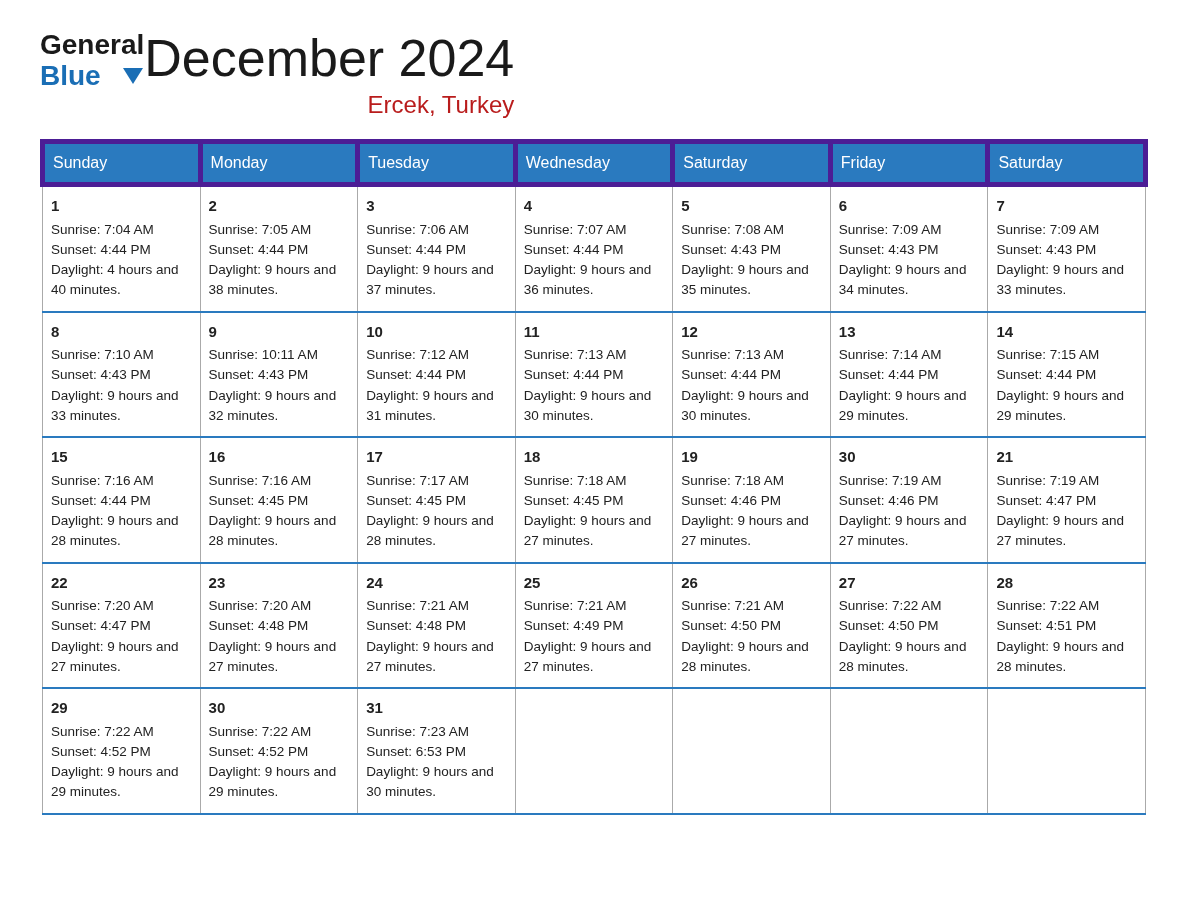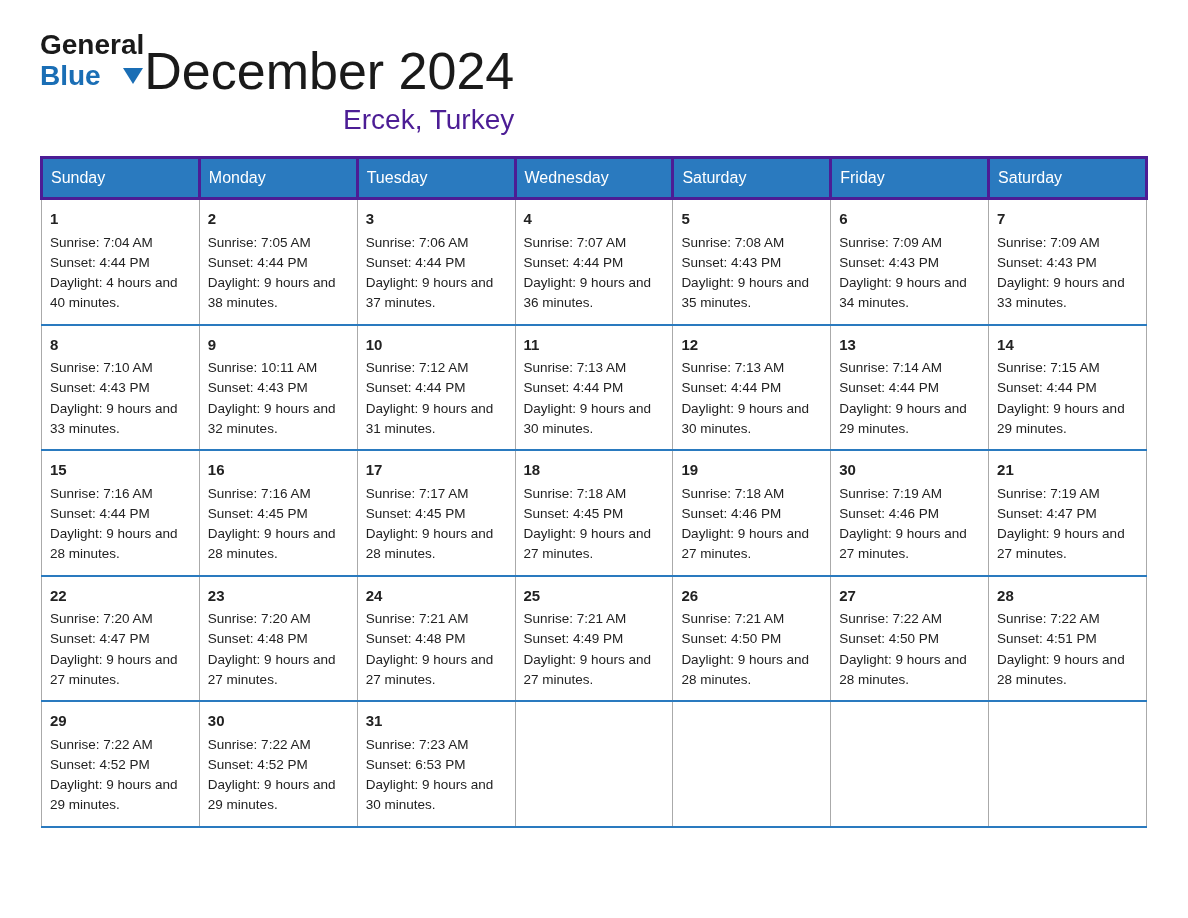--- a/index.html
+++ b/index.html
@@ -37,46 +37,45 @@
       width: 0;
       height: 0;
       border-left: 10px solid transparent;
       border-right: 10px solid transparent;
       border-top: 16px solid #1a6eb5;
       display: inline-block;
       margin-left: 2px;
     }
     .title-block {
       text-align: right;
-      margin-top: 13px;
     }
     .month-title {
       font-size: 52px;
       font-weight: normal;
       color: #1a1a1a;
       line-height: 1.1;
     }
     .location {
-      font-size: 28px;
-      color: #4c1d95;
+      font-size: 24px;
+      color: #b91c1c;
       margin-top: 4px;
     }
     .calendar-table {
       width: 100%;
       border-collapse: collapse;
       border: 1px solid #aaa;
     }
     .calendar-table th {
       background-color: #2a7abf;
       color: #ffffff;
       font-size: 16px;
       font-weight: normal;
       padding: 10px 8px;
       text-align: left;
-      border: 3px solid #4c1d95;
+      border: 5px solid #4c1d95;
     }
     .calendar-table td {
       vertical-align: top;
       padding: 8px 8px 10px 8px;
       border-right: 1px solid #aaa;
       border-bottom: 2px solid #2a7abf;
       width: calc(100% / 7);
       min-height: 100px;
       font-size: 13.5px;
       color: #222;

